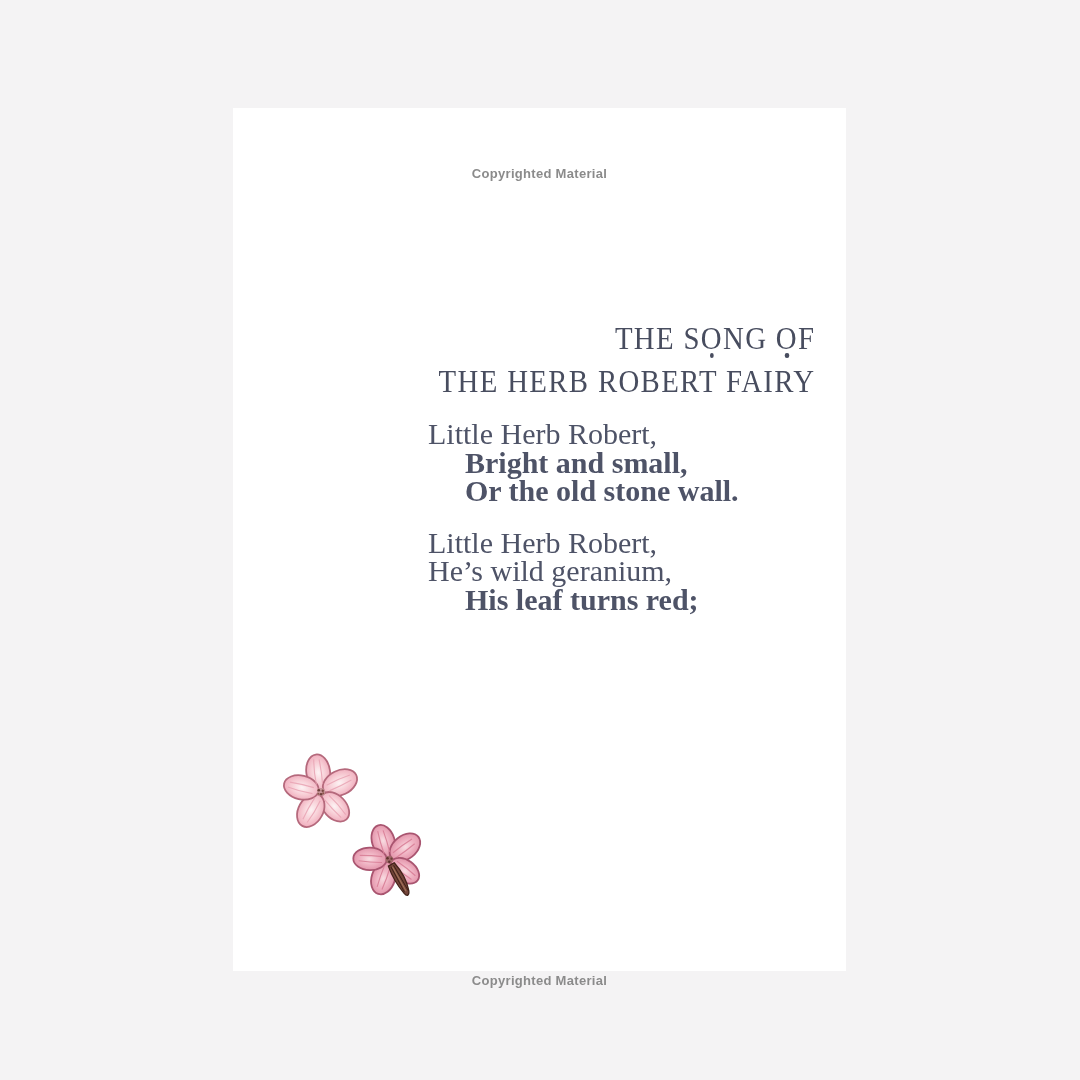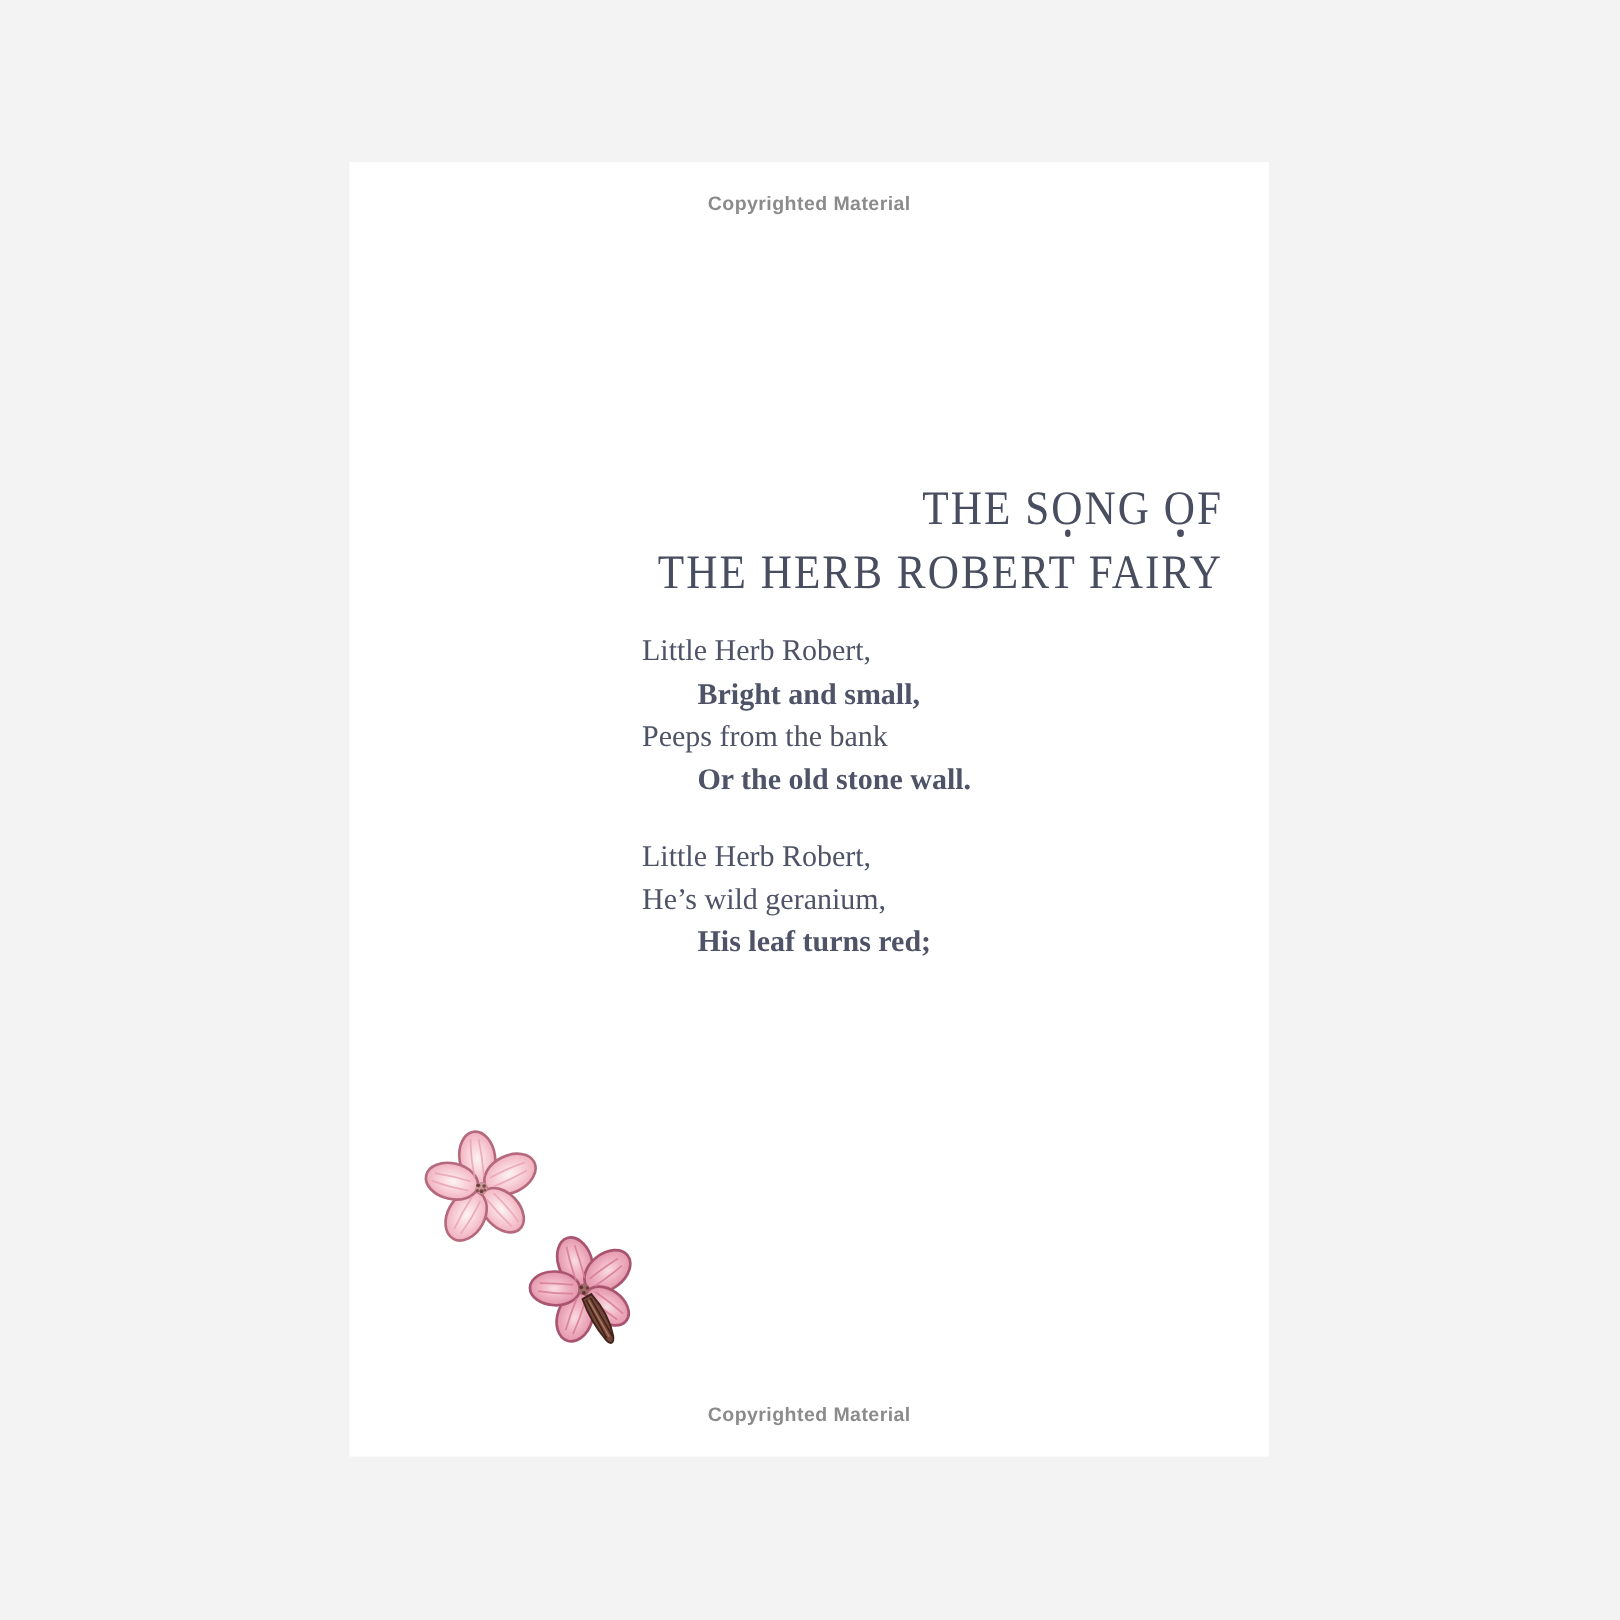--- a/index.html
+++ b/index.html
@@ -21,20 +21,21 @@
   }
   .watermark {
     position: absolute;
     left: 0; width: 100%;
     text-align: center;
     font-family: "Liberation Sans", "DejaVu Sans", sans-serif;
     font-size: 13px;
     font-weight: bold;
     letter-spacing: 0.3px;
     color: var(--wm-color, #8b8b8b);
+    margin-top: 38px;
   }
   .watermark.top { top: 20px; }
   .watermark.bottom { top: 827px; }
   .title {
     position: absolute;
     left: 0; top: 209px;
     width: 100%;
     margin: 0;
     text-align: right;
     font-weight: normal;
@@ -54,21 +55,21 @@
     left: 50%; bottom: 2.5px;
     width: 4.6px; height: 4.6px;
     margin-left: -2.3px;
     border-radius: 50%;
     background: currentColor;
   }
   .poem {
     position: absolute;
     left: 195px; top: 312px;
     color: var(--ink-poem, #4e5367);
-    font-size: 20px;
+    font-size: 30px;
     line-height: 28.5px;
     white-space: nowrap;
   }
   .stanza + .stanza { margin-top: 23px; }
   .line.indent { margin-left: 37px; font-weight: bold; }
   .flower { position: absolute; }
   .flower-1 { left: 44px; top: 640px; width: 88px; height: 88px; }
   .flower-2 { left: 114px; top: 712px; width: 90px; height: 90px; }
 </style>
 </head>
@@ -81,21 +82,20 @@
 
     <h1 class="title">
       <span class="title-line" id="title-line1"><span>THE S</span><span class="dotted-o">O</span><span>NG </span><span class="dotted-o">O</span><span>F</span></span>
       <span class="title-line">THE HERB ROBERT FAIRY</span>
     </h1>
 
     <div class="poem" id="poem">
         <div class="stanza">
           <div class="line">Little Herb Robert,</div>
           <div class="line indent">Bright and small,</div>
-          <div class="line">Peeps from the bank</div>
           <div class="line indent">Or the old stone wall.</div>
         </div>
         <div class="stanza">
           <div class="line">Little Herb Robert,</div>
           <div class="line">He’s wild geranium,</div>
           <div class="line indent">His leaf turns red;</div>
         </div>
       </div>
 
     <svg class="flower flower-1" viewBox="0 0 100 100" aria-hidden="true">

